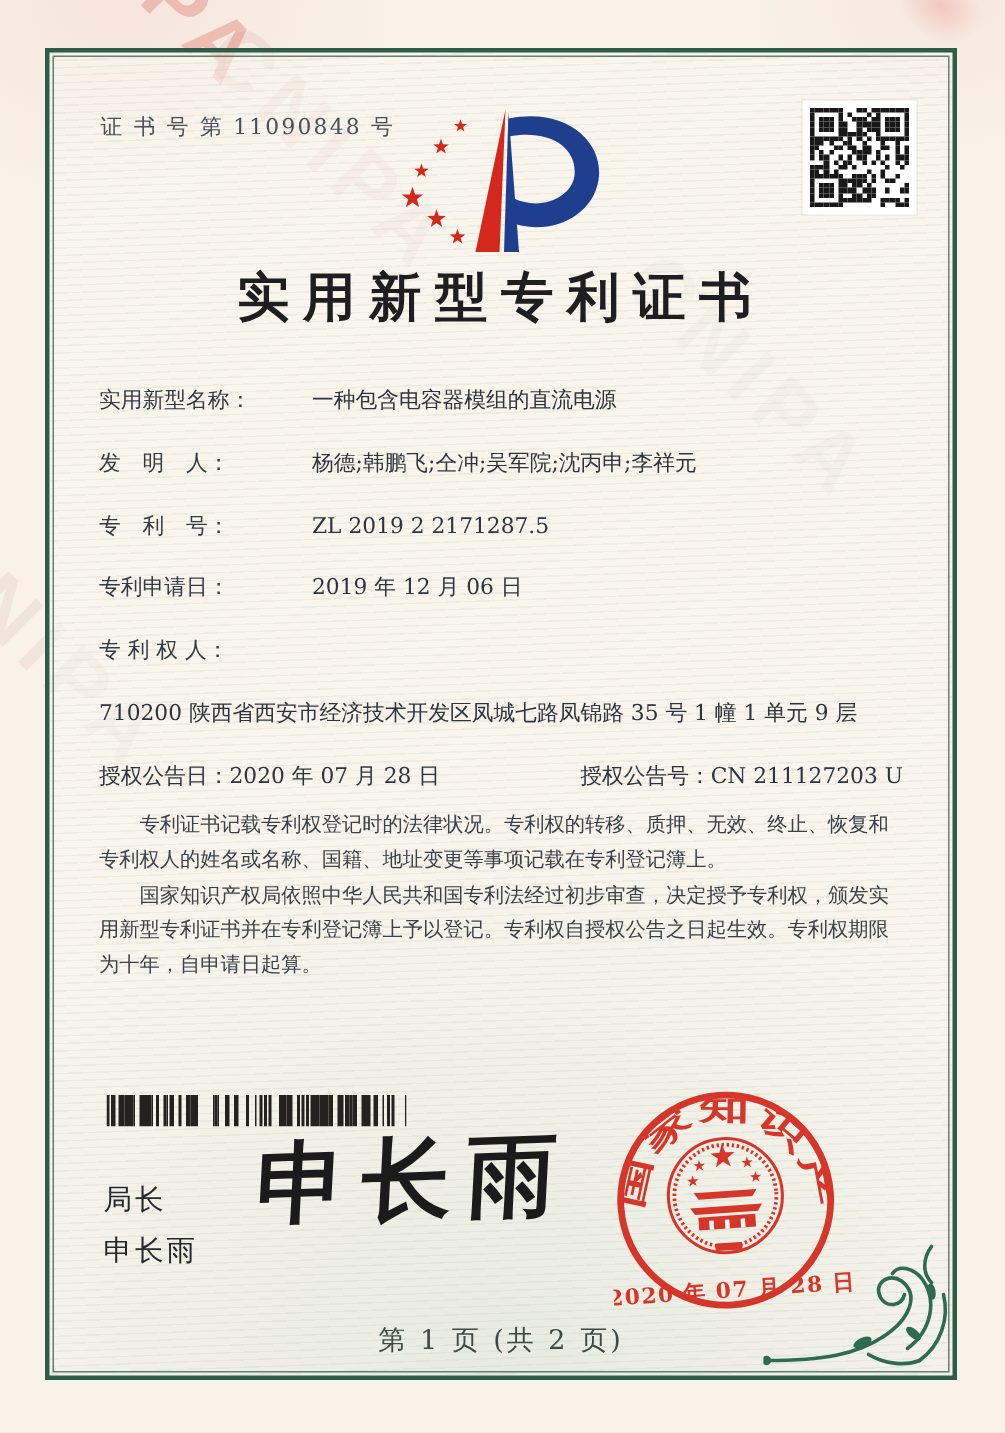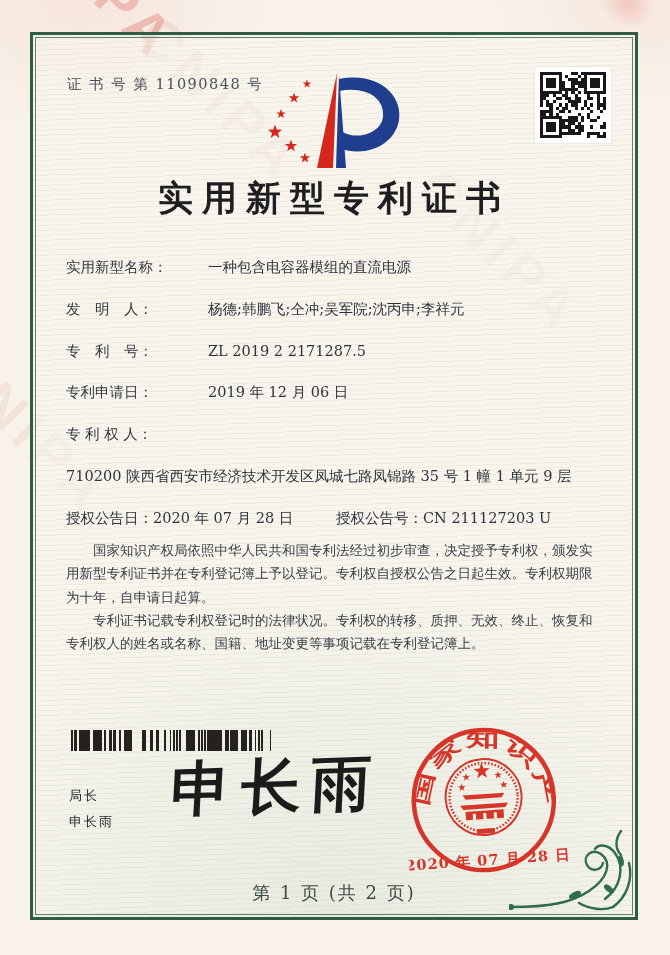--- a/index.html
+++ b/index.html
@@ -66,31 +66,31 @@
     font-size:35px;font-weight:700;letter-spacing:9px;color:#1e1e20;
   }
   
   .content{
     position:absolute;left:33px;right:33px;top:222px;
     color:#2e343d;font-size:14.5px;line-height:1.5;
   }
   .field-row{display:flex;margin-bottom:20px;align-items:center;}
   .field-label{width:142px;flex:none;white-space:pre;color:#333a43;}
   .field-value{flex:1;}
-  .grant-row{display:flex;margin-bottom:10px;}
+  .grant-row{display:flex;margin-bottom:10px;justify-content:space-between;}
   .grant-left{width:270px;flex:none;}
   .paras{margin-top:8px;color:#3a4148;font-size:13.5px;line-height:1.72;}
   .paras p{text-indent:2em;}
   
   .barcode{
     position:absolute;left:38px;top:695px;width:200px;height:21px;
     display:flex;overflow:hidden;align-items:stretch;
   }
   .barcode b{display:block;height:100%;}
-  .director{position:absolute;left:36px;top:752px;font-size:13px;color:#26292c;letter-spacing:2px;}
+  .director{position:absolute;left:36px;top:752px;font-size:19px;color:#26292c;letter-spacing:2px;}
   .director div{margin-bottom:8px;}
   .signature{
     position:absolute;left:138px;top:712px;
     font-size:60px;font-weight:600;color:#1b1b1b;letter-spacing:10px;
     transform:rotate(-2deg) skewX(-5deg);white-space:nowrap;
   }
   .seal{position:absolute;left:372px;top:688px;transform:rotate(-4deg);opacity:0.93;}
   .footer{
     position:absolute;bottom:12px;left:0;width:100%;text-align:center;
     font-size:18px;letter-spacing:2px;color:#3d4b45;
@@ -605,22 +605,22 @@
       <div class="grant-row">
         <span class="grant-left">
           <span>授权公告日：</span><span>2020 年 07 月 28 日</span>
         </span>
         <span class="grant-right">
           <span>授权公告号：</span><span>CN 211127203 U</span>
         </span>
       </div>
 
       <div class="paras">
+        <p>专利证书记载专利权登记时的法律状况。专利权的转移、质押、无效、终止、恢复和专利权人的姓名或名称、国籍、地址变更等事项记载在专利登记簿上。</p>
         <p>国家知识产权局依照中华人民共和国专利法经过初步审查，决定授予专利权，颁发实用新型专利证书并在专利登记簿上予以登记。专利权自授权公告之日起生效。专利权期限为十年，自申请日起算。</p>
-        <p>专利证书记载专利权登记时的法律状况。专利权的转移、质押、无效、终止、恢复和专利权人的姓名或名称、国籍、地址变更等事项记载在专利登记簿上。</p>
       </div>
     </div>
 
     <div class="barcode">
         <b style="width: 1px; background: rgb(37, 33, 31);"></b>
         <b style="width: 1px; background: rgb(37, 33, 31);"></b>
         <b style="width: 1px; background: transparent;"></b>
         <b style="width: 3px; background: rgb(37, 33, 31);"></b>
         <b style="width: 2px; background: transparent;"></b>
         <b style="width: 3px; background: rgb(37, 33, 31);"></b>

